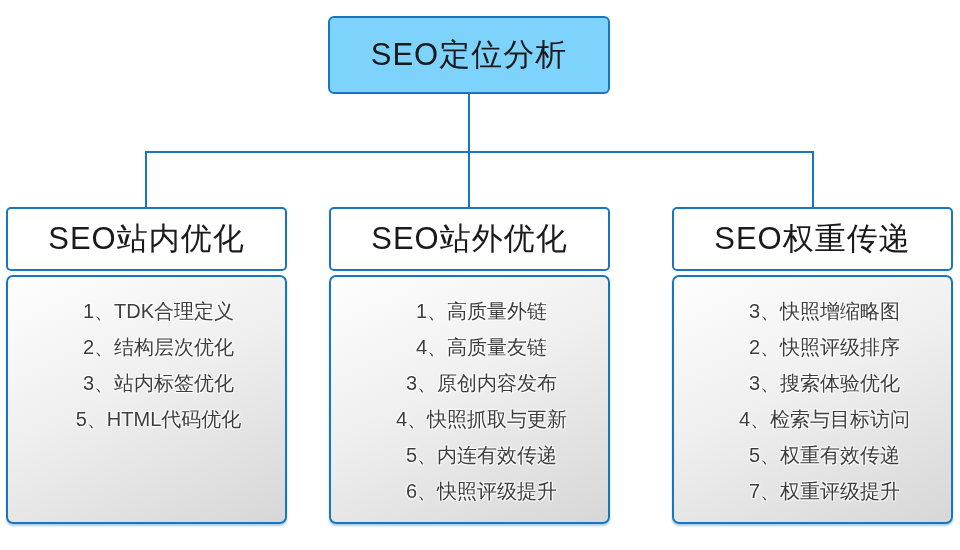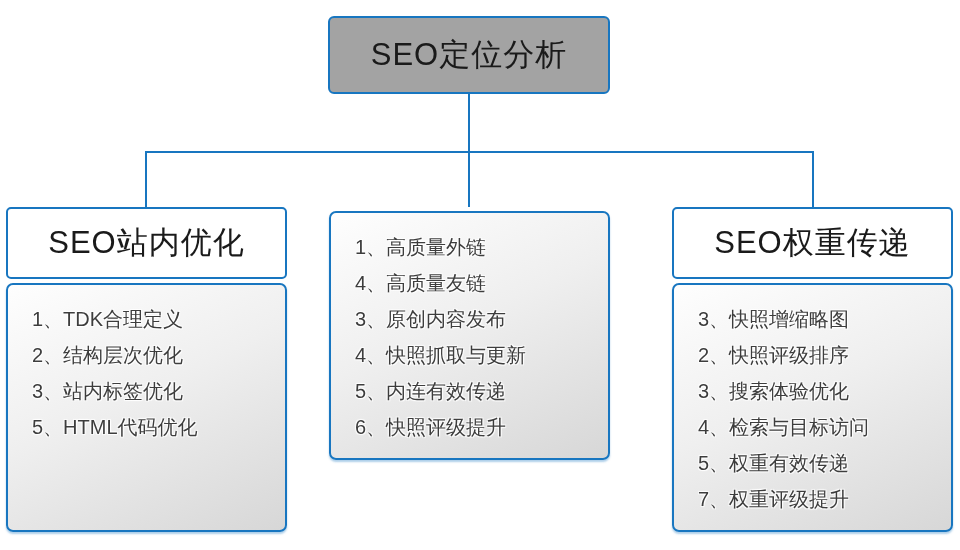--- a/index.html
+++ b/index.html
@@ -25,21 +25,21 @@
   #root-drop   { left: 468px; top: 94px;  height: 58px; }
   #rail        { left: 145px; top: 151px; width: 669px; }
   #drop-left   { left: 145px; top: 151px; height: 56px; }
   #drop-mid    { left: 468px; top: 151px; height: 56px; }
   #drop-right  { left: 812px; top: 151px; height: 56px; }
   
   .root-node {
     position: absolute;
     left: 328px; top: 16px;
     width: 282px; height: 78px;
-    background: #a3a3a3;
+    background: #7dd3fc;
     border: 2px solid var(--border-color, #1876c0);
     border-radius: 6px;
     box-sizing: border-box;
     display: flex;
     align-items: center;
     justify-content: center;
     font-size: 31px;
     color: #1a1a1a;
     letter-spacing: 1px;
   }
@@ -47,21 +47,21 @@
   .column {
     position: absolute;
     top: 207px;
     width: 281px;
   }
   .col-1 { left: 6px; }
   .col-2 { left: 329px; }
   .col-3 { left: 672px; }
   .col-header {
     width: 100%;
-    height: 72px;
+    height: 64px;
     background: #ffffff;
     border: 2px solid var(--border-color, #1876c0);
     border-radius: 5px;
     box-sizing: border-box;
     display: flex;
     align-items: center;
     justify-content: center;
     font-size: 31px;
     color: #1a1a1a;
     letter-spacing: 1px;
@@ -77,20 +77,21 @@
     box-shadow: 0 2px 2px rgba(24, 118, 192, 0.35);
     padding: 16px 0 0 24px;
   }
   .list-item {
     font-size: 20px;
     line-height: 36px;
     color: #3d3d3d;
     text-shadow: 1px 1px 1px #ffffff, -1px -1px 1px rgba(255,255,255,0.85),
                  1px -1px 1px rgba(255,255,255,0.85), -1px 1px 1px rgba(255,255,255,0.85);
     white-space: nowrap;
+    text-align: center;
   }
 </style>
 </head>
 <body>
 
 <div class="canvas">
 
   <div class="line v" id="root-drop"></div>
   <div class="line h" id="rail"></div>
   <div class="line v" id="drop-left"></div>
@@ -107,20 +108,23 @@
     </div>
     <div class="col-list">
       <div class="list-item">1、TDK合理定义</div>
       <div class="list-item">2、结构层次优化</div>
       <div class="list-item">3、站内标签优化</div>
       <div class="list-item">5、HTML代码优化</div>
     </div>
   </div>
 
   <div class="column col-2">
+    <div class="col-header">
+      <span>SEO站外优化</span>
+    </div>
     <div class="col-list">
       <div class="list-item">1、高质量外链</div>
       <div class="list-item">4、高质量友链</div>
       <div class="list-item">3、原创内容发布</div>
       <div class="list-item">4、快照抓取与更新</div>
       <div class="list-item">5、内连有效传递</div>
       <div class="list-item">6、快照评级提升</div>
     </div>
   </div>
 

